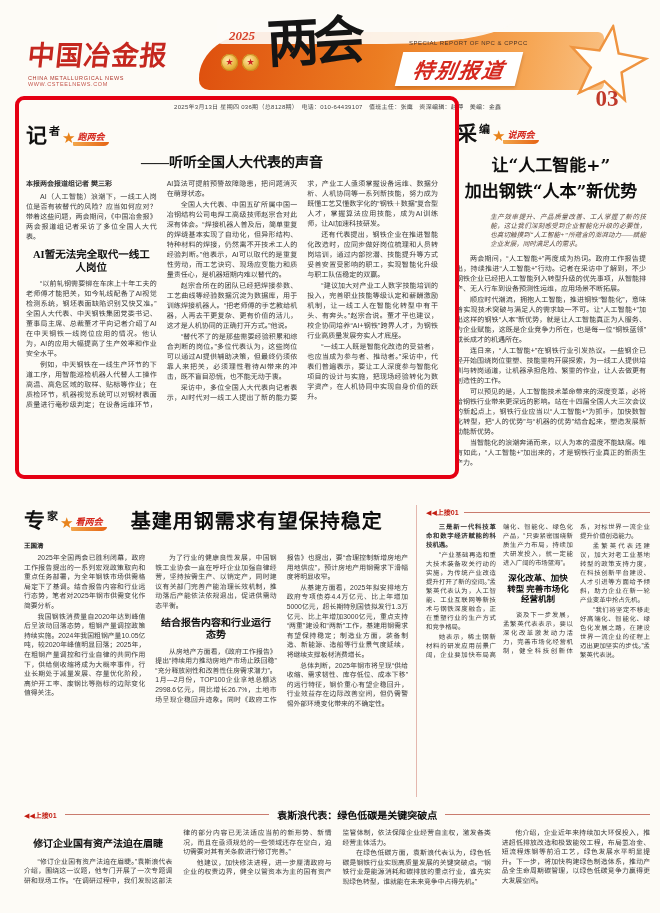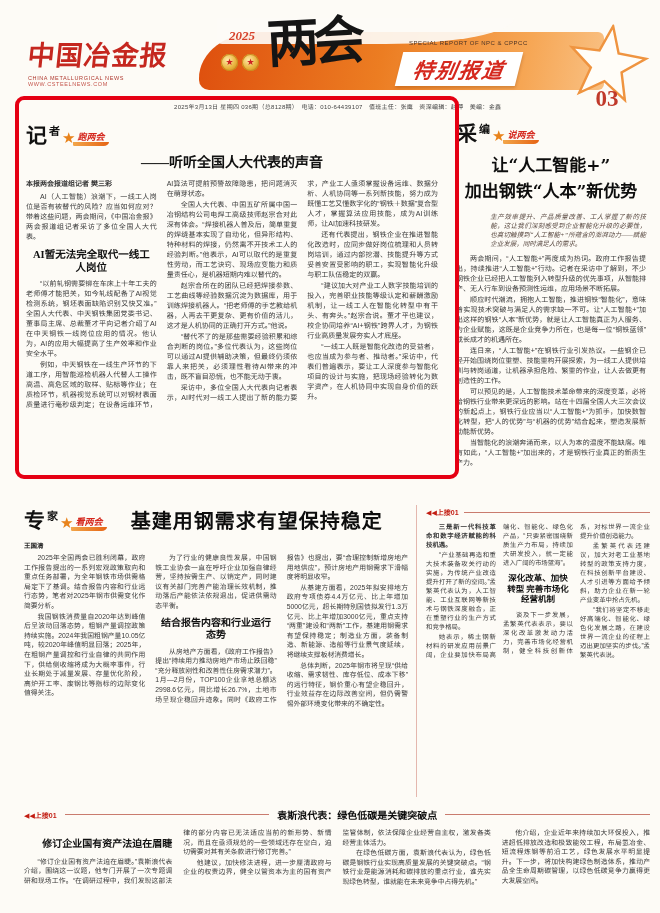--- a/index.html
+++ b/index.html
@@ -104,21 +104,21 @@
   .article-meng .cols { column-count:3; column-gap:7px; font-size:6.4px; line-height:9px; height:222px; margin-top:5px; }
   .article-meng h4.bk-sub { font-size:8.5px; }
 
   
   .row3 { margin-top:10px; }
   .yuan-header { display:flex; align-items:center; gap:8px; }
   .yuan-headline { font-family:"DejaVu Serif","Liberation Serif",serif; font-weight:bold;
     font-size:10px; color:#0d0d0d; white-space:nowrap; }
   .article-yuan .cols { column-count:4; column-gap:11px; font-size:6.8px; line-height:9.6px;
     height:96px; margin-top:6px; }
-  .article-yuan h4.bk-sub { font-size:10px; text-align:right; margin:10px 0 6px; }
+  .article-yuan h4.bk-sub { font-size:10px; text-align:center; margin:10px 0 6px; }
 </style>
 </head>
 <body>
 
 <div class="page">
   <div class="content">
 
     <div class="masthead">
       <div class="logo-block">
         <div class="logo-cn">中国冶金报</div>

